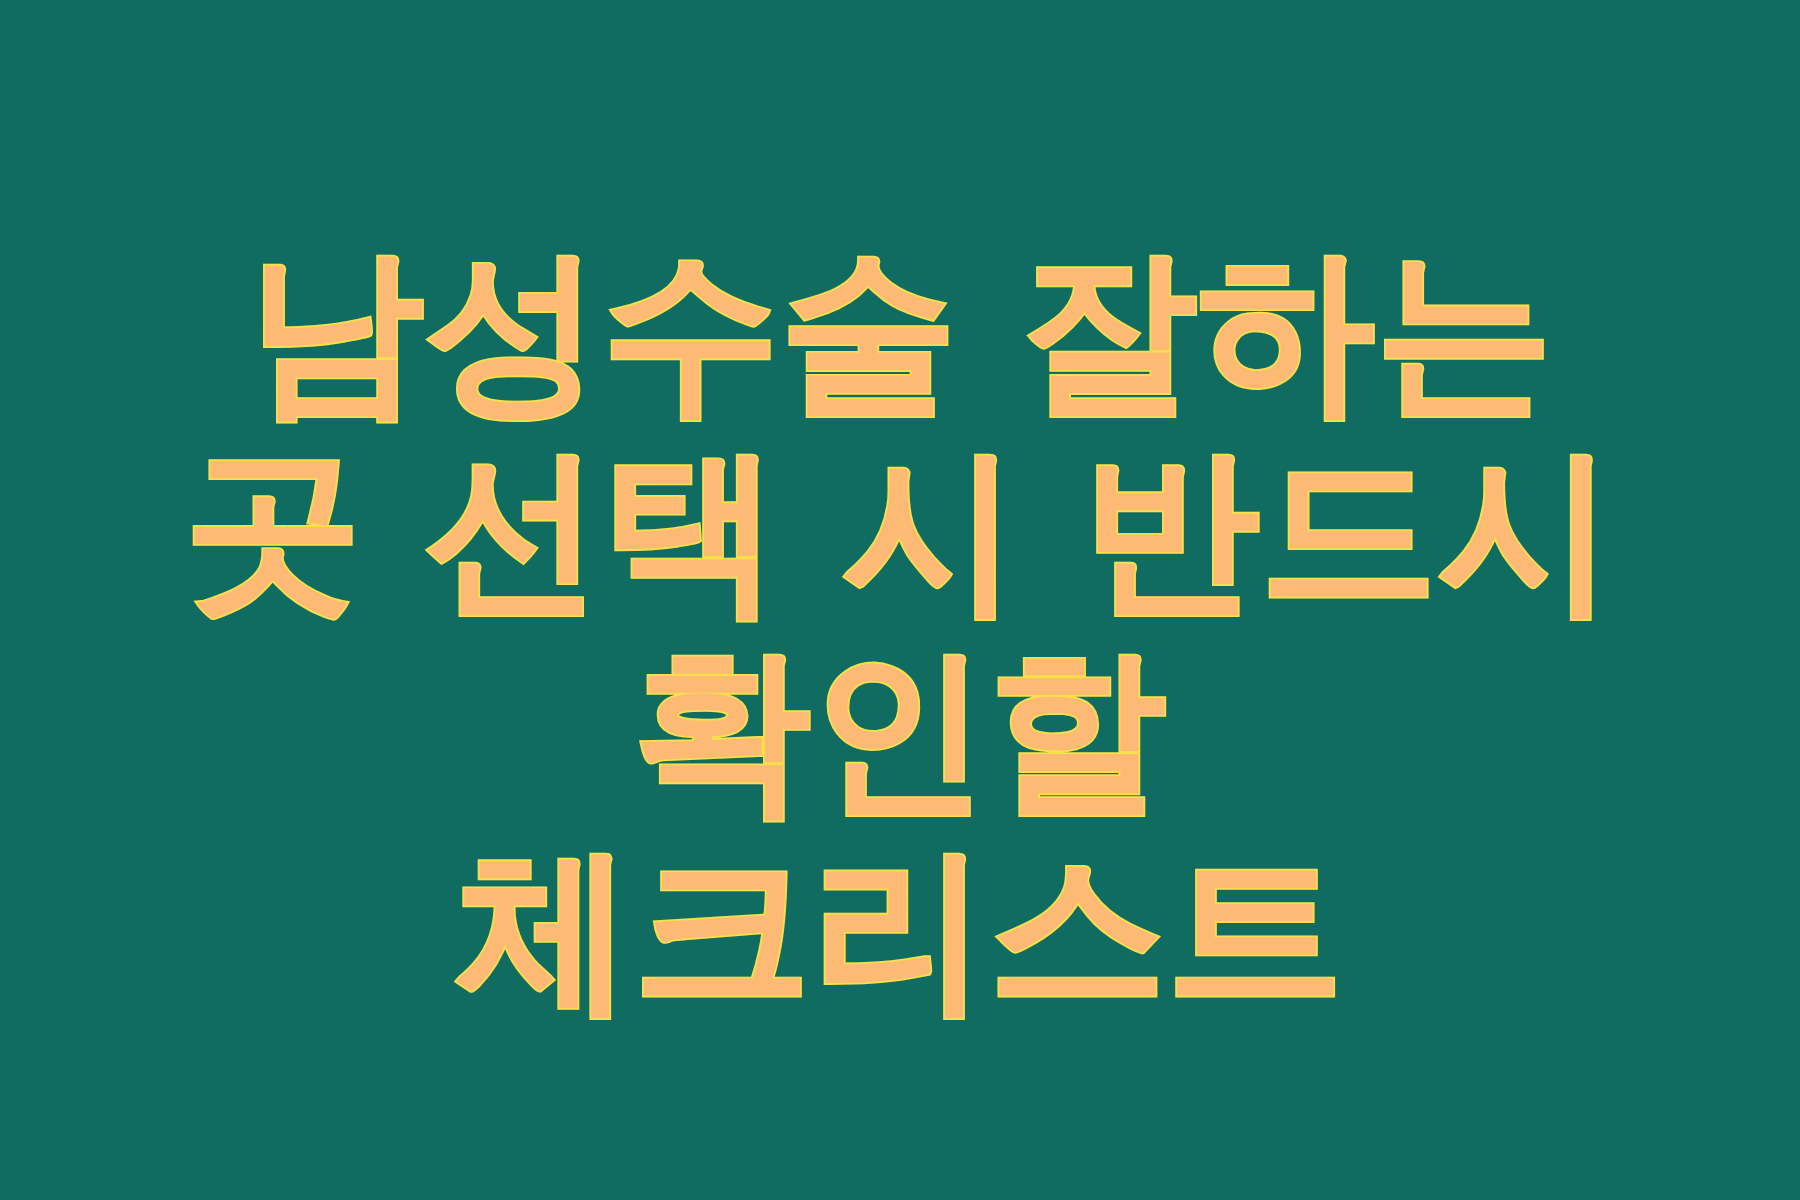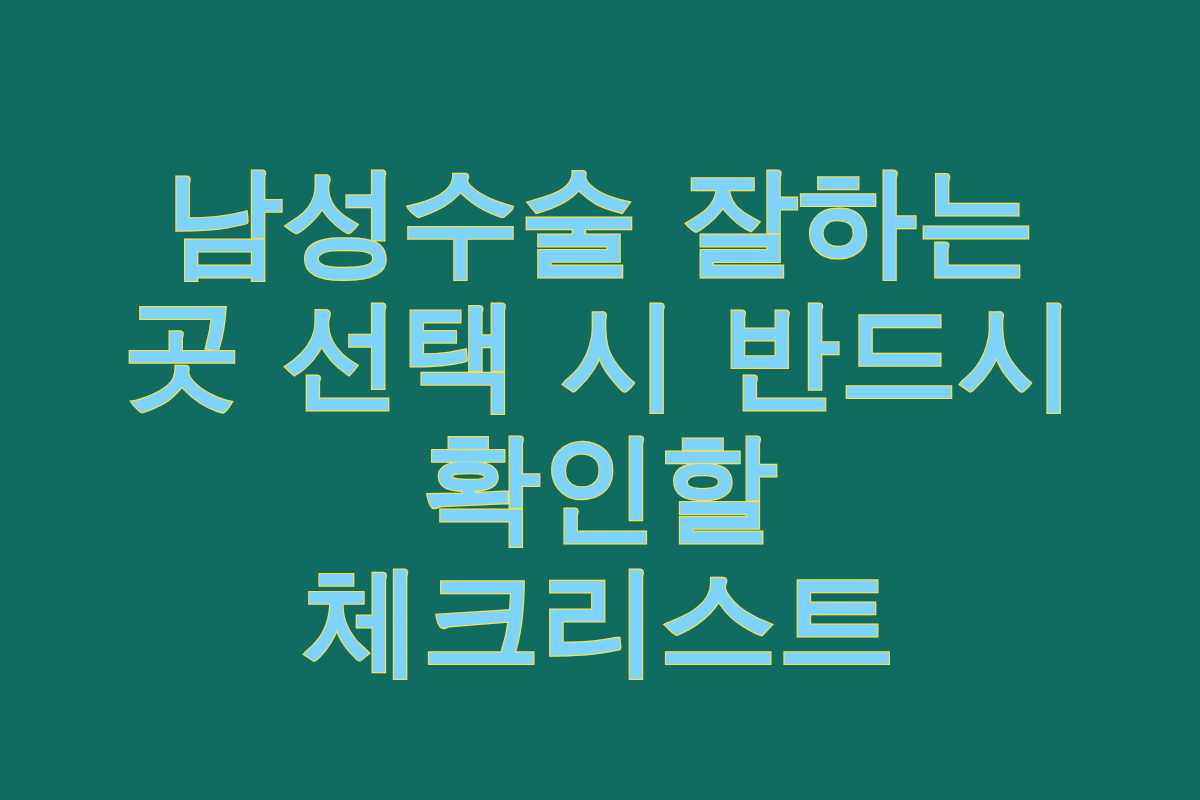--- a/index.html
+++ b/index.html
@@ -56,17 +56,17 @@
     -webkit-text-stroke: 2.5px #F7E04A;
   }
 </style>
 </head>
 <body>
 
 <div class="banner" style="background-color: rgb(16, 107, 97);">
 
   <div class="title-block">
 
-    <h1 class="title-text" style="color: #7dd3fc; -webkit-text-stroke: 2.5px rgb(247, 224, 74); text-align: center;">남성수술 잘하는 곳 선택 시 반드시 확인할 체크리스트</h1>
+    <h1 class="title-text" style="color: #fdba74; -webkit-text-stroke: 2.5px rgb(247, 224, 74); text-align: center;">남성수술 잘하는 곳 선택 시 반드시 확인할 체크리스트</h1>
 
   </div>
 
 </div>
 
 </body></html>

